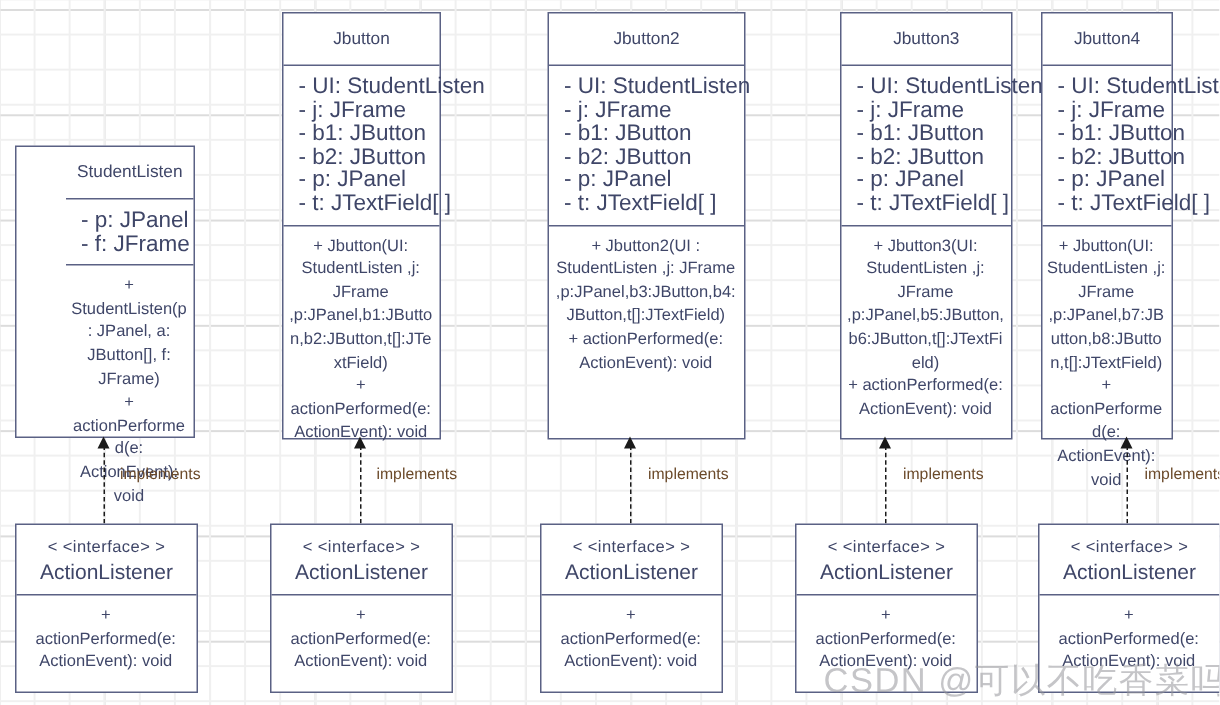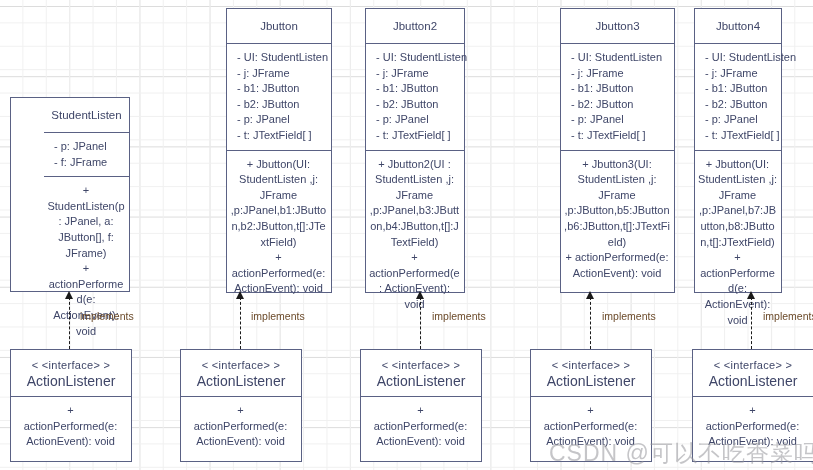--- a/index.html
+++ b/index.html
@@ -62,21 +62,21 @@
     box-sizing: border-box;
     border-bottom: 1.3px solid #5a6184;
     padding: 6px 5px 6px 5px;
   }
   .uml-ops {
     box-sizing: border-box;
     padding: 6px 4px 6px 3px;
     text-align: center;
   }
   .uml-attrs .row {
-    font-size: 11px;
+    font-size: 15px;
     line-height: 15.6px;
     padding-left: 5px;
     white-space: nowrap;
   }
   .uml-ops .row {
     font-size: 11px;
     line-height: 15.6px;
     word-break: break-word;
   }
   .uml-ops.noborder { border-bottom: none; }
@@ -124,37 +124,37 @@
     <div class="uml-attrs">
       <div class="row">- p: JPanel</div>
       <div class="row">- f: JFrame</div>
     </div>
     <div class="uml-ops noborder">
       <div class="row">+ StudentListen(p: JPanel, a: JButton[], f: JFrame)</div>
       <div class="row">+ actionPerformed(e: ActionEvent): void</div>
     </div>
   </div>
 
-  <div class="umlbox" style="left:188px; top:8px; width:106px; height:285px;margin-left:38px;">
+  <div class="umlbox" style="left:188px; top:8px; width:106px; height:285px;">
     <div class="uml-title">Jbutton</div>
     <div class="uml-attrs">
       <div class="row">- UI: StudentListen</div>
       <div class="row">- j: JFrame</div>
       <div class="row">- b1: JButton</div>
       <div class="row">- b2: JButton</div>
       <div class="row">- p: JPanel</div>
       <div class="row">- t: JTextField[ ]</div>
     </div>
     <div class="uml-ops noborder">
       <div class="row">+ Jbutton(UI: StudentListen ,j: JFrame ,p:JPanel,b1:JButton,b2:JButton,t[]:JTextField)</div>
       <div class="row">+ actionPerformed(e: ActionEvent): void</div>
     </div>
   </div>
 
-  <div class="umlbox" style="left:365px; top:8px; width:100px; height:285px;">
+  <div class="umlbox" style="left:365px; top:8px; width:132px; height:285px;">
     <div class="uml-title">Jbutton2</div>
     <div class="uml-attrs">
       <div class="row">- UI: StudentListen</div>
       <div class="row">- j: JFrame</div>
       <div class="row">- b1: JButton</div>
       <div class="row">- b2: JButton</div>
       <div class="row">- p: JPanel</div>
       <div class="row">- t: JTextField[ ]</div>
     </div>
     <div class="uml-ops noborder">
@@ -167,21 +167,21 @@
     <div class="uml-title">Jbutton3</div>
     <div class="uml-attrs">
       <div class="row">- UI: StudentListen</div>
       <div class="row">- j: JFrame</div>
       <div class="row">- b1: JButton</div>
       <div class="row">- b2: JButton</div>
       <div class="row">- p: JPanel</div>
       <div class="row">- t: JTextField[ ]</div>
     </div>
     <div class="uml-ops noborder">
-      <div class="row">+ Jbutton3(UI: StudentListen ,j: JFrame ,p:JButton,b5:JButton,b6:JButton,t[]:JTextField)</div>
+      <div class="row">+ Jbutton3(UI: StudentListen ,j: JFrame ,p:JPanel,b5:JButton,b6:JButton,t[]:JTextField)</div>
       <div class="row">+ actionPerformed(e: ActionEvent): void</div>
     </div>
   </div>
 
   <div class="umlbox" style="left:694px; top:8px; width:88px; height:285px;">
     <div class="uml-title">Jbutton4</div>
     <div class="uml-attrs">
       <div class="row">- UI: StudentListen</div>
       <div class="row">- j: JFrame</div>
       <div class="row">- b1: JButton</div>

